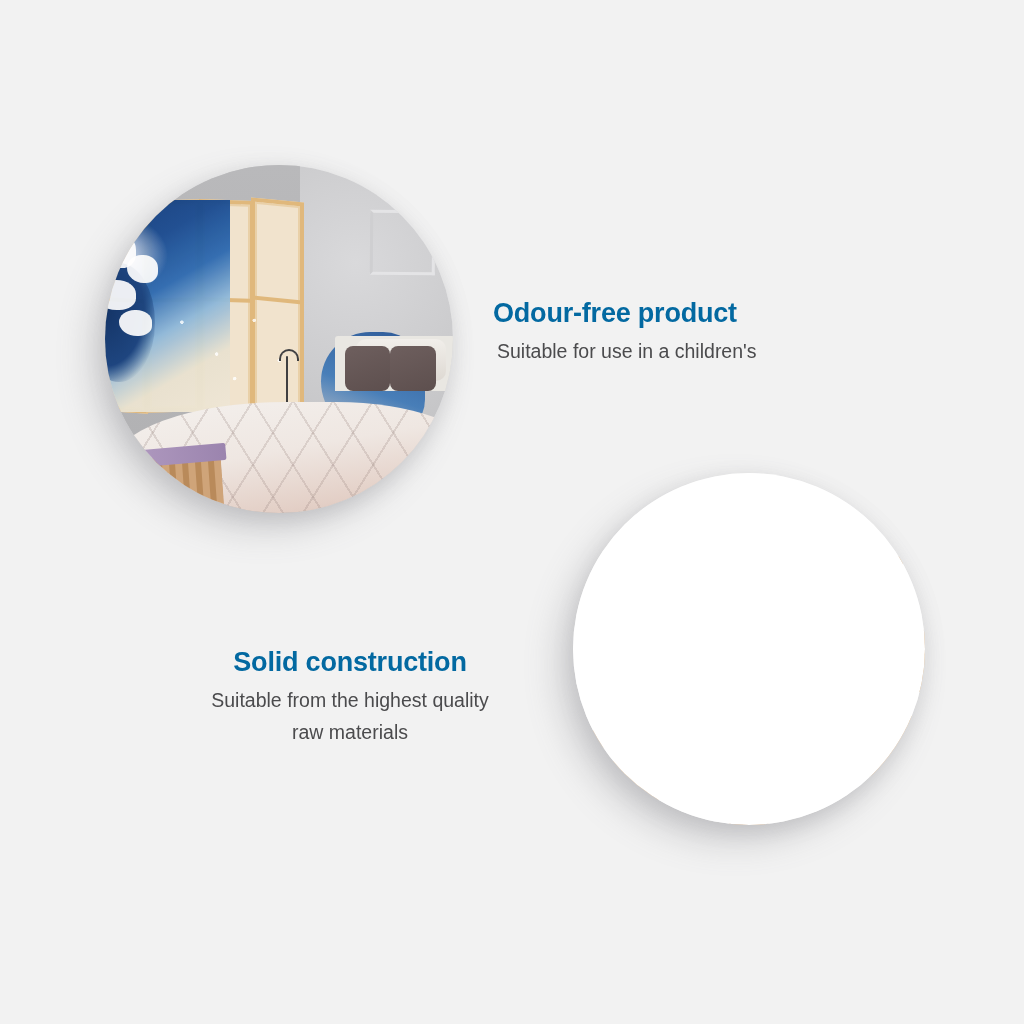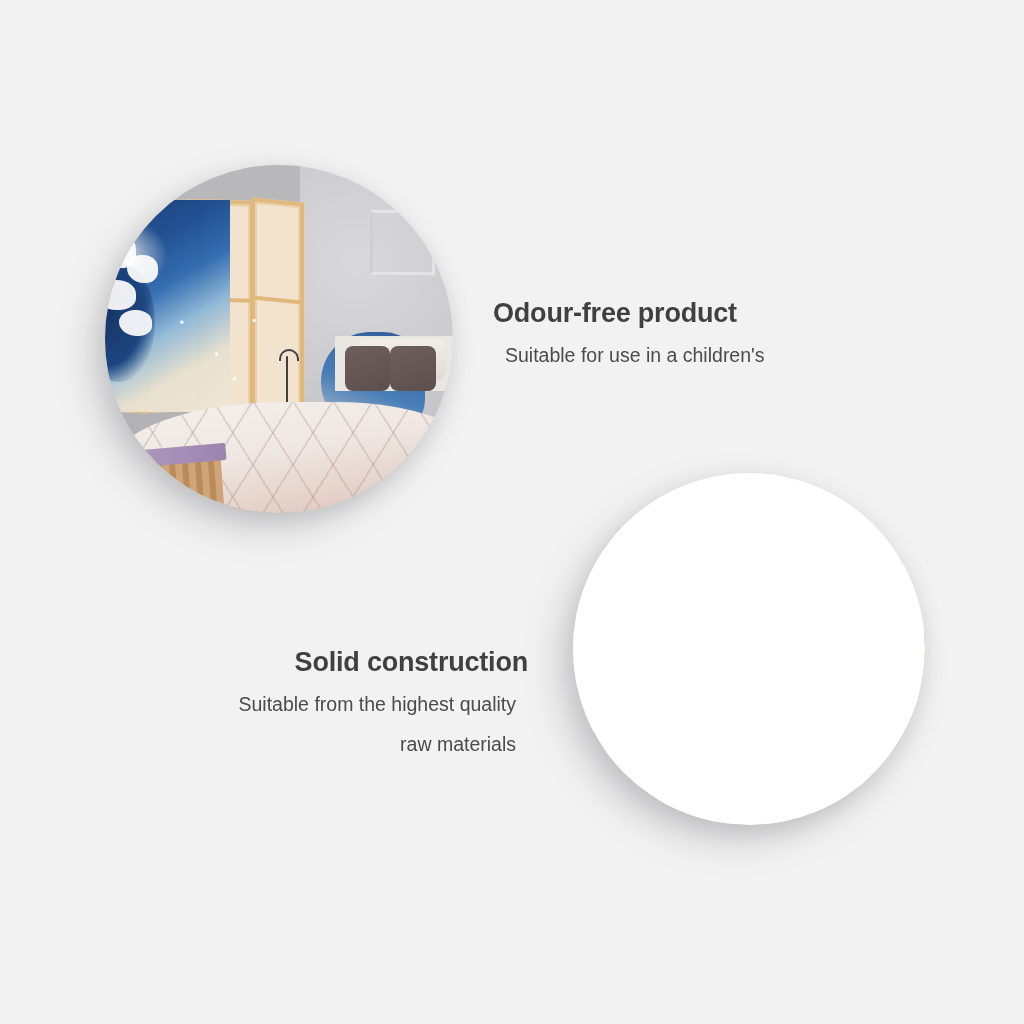--- a/index.html
+++ b/index.html
@@ -166,34 +166,34 @@
   }
 
   
   .wd-bg { position:absolute; inset:0; background:#ffffff; }
 
   
   .text-block { position:absolute; }
   .tb-title {
     font-size: 27px;
     font-weight: 700;
-    color: #404040;
+    color: #0369a1;
     letter-spacing: -0.2px;
     margin: 0 0 8px 0;
     white-space: nowrap;
   }
   .tb-sub {
     font-size: 19.5px;
     font-weight: 400;
     color: #4b4b4d;
     line-height: 1.45;
-    margin: 12px;
+    margin: 4px;
   }
   #text-odour { left:493px; top:298px; width:360px; text-align:left; }
-  #text-solid { left:160px; top:647px; width:368px; text-align:right; }
+  #text-solid { left:166px; top:647px; width:368px; text-align:center; }
 </style>
 </head>
 <body style="background: rgb(242, 242, 242);">
 
 <div class="stage">
 
   <div class="photo-shadow" id="circle-bedroom-shadow"></div>
   <div class="photo-circle" id="circle-bedroom">
     <div class="photo-inner">
       <div class="bd-wall"></div>

